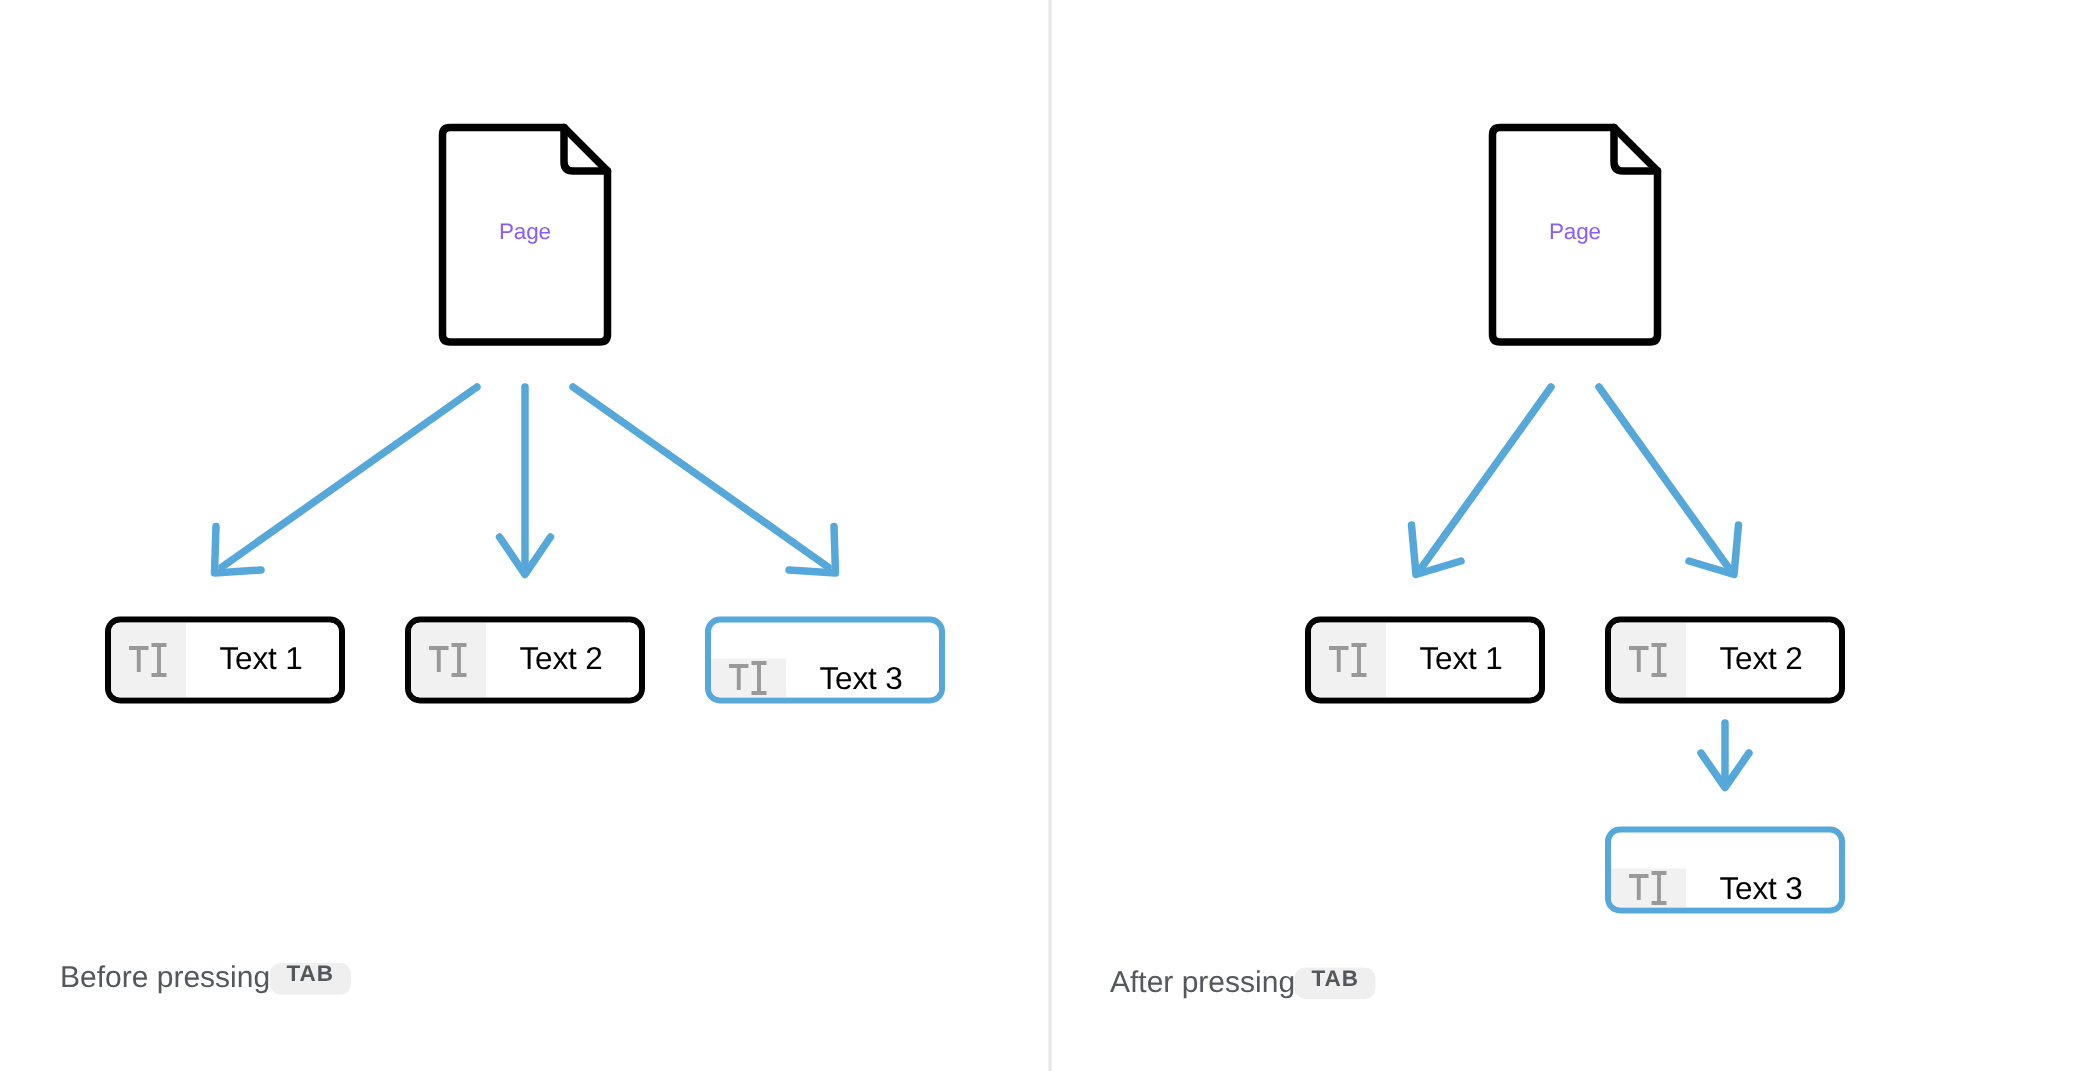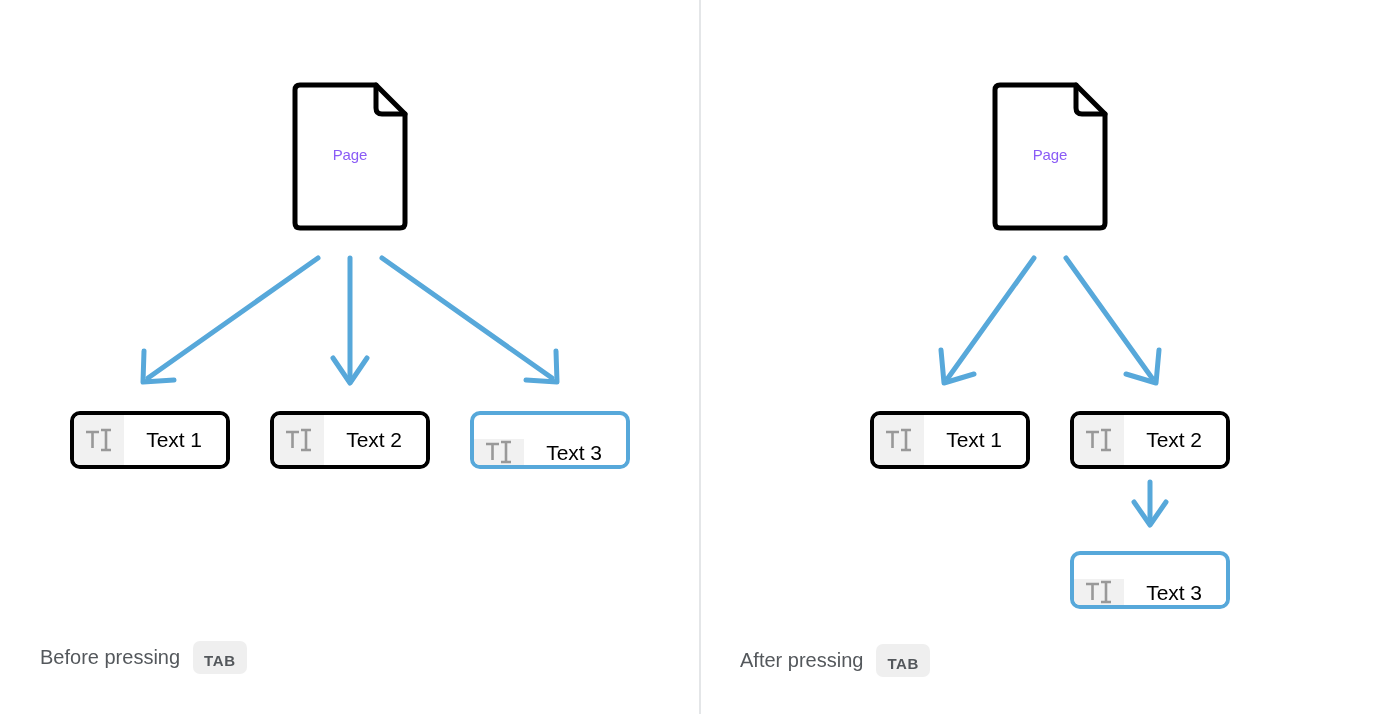--- a/index.html
+++ b/index.html
@@ -104,30 +104,29 @@
     width: 1400px;
     height: 714px;
     pointer-events: none;
   }
 
   
   .caption {
     position: absolute;
     display: flex;
     align-items: center;
-    gap: 13px;
     font-size: 20px;
     color: #54585c;
   }
   .caption .cap-text { white-space: nowrap; }
   .kbd {
     display: inline-block;
     background: #efefef;
     border-radius: 7px;
-    padding: 12px 11px 6px 11px;
+    padding: 0 11px 6px 11px;
     font-size: 15px;
     font-weight: bold;
     color: #53575b;
     letter-spacing: 0.6px;
     line-height: 1;
   }
 </style>
 </head>
 <body>
 

